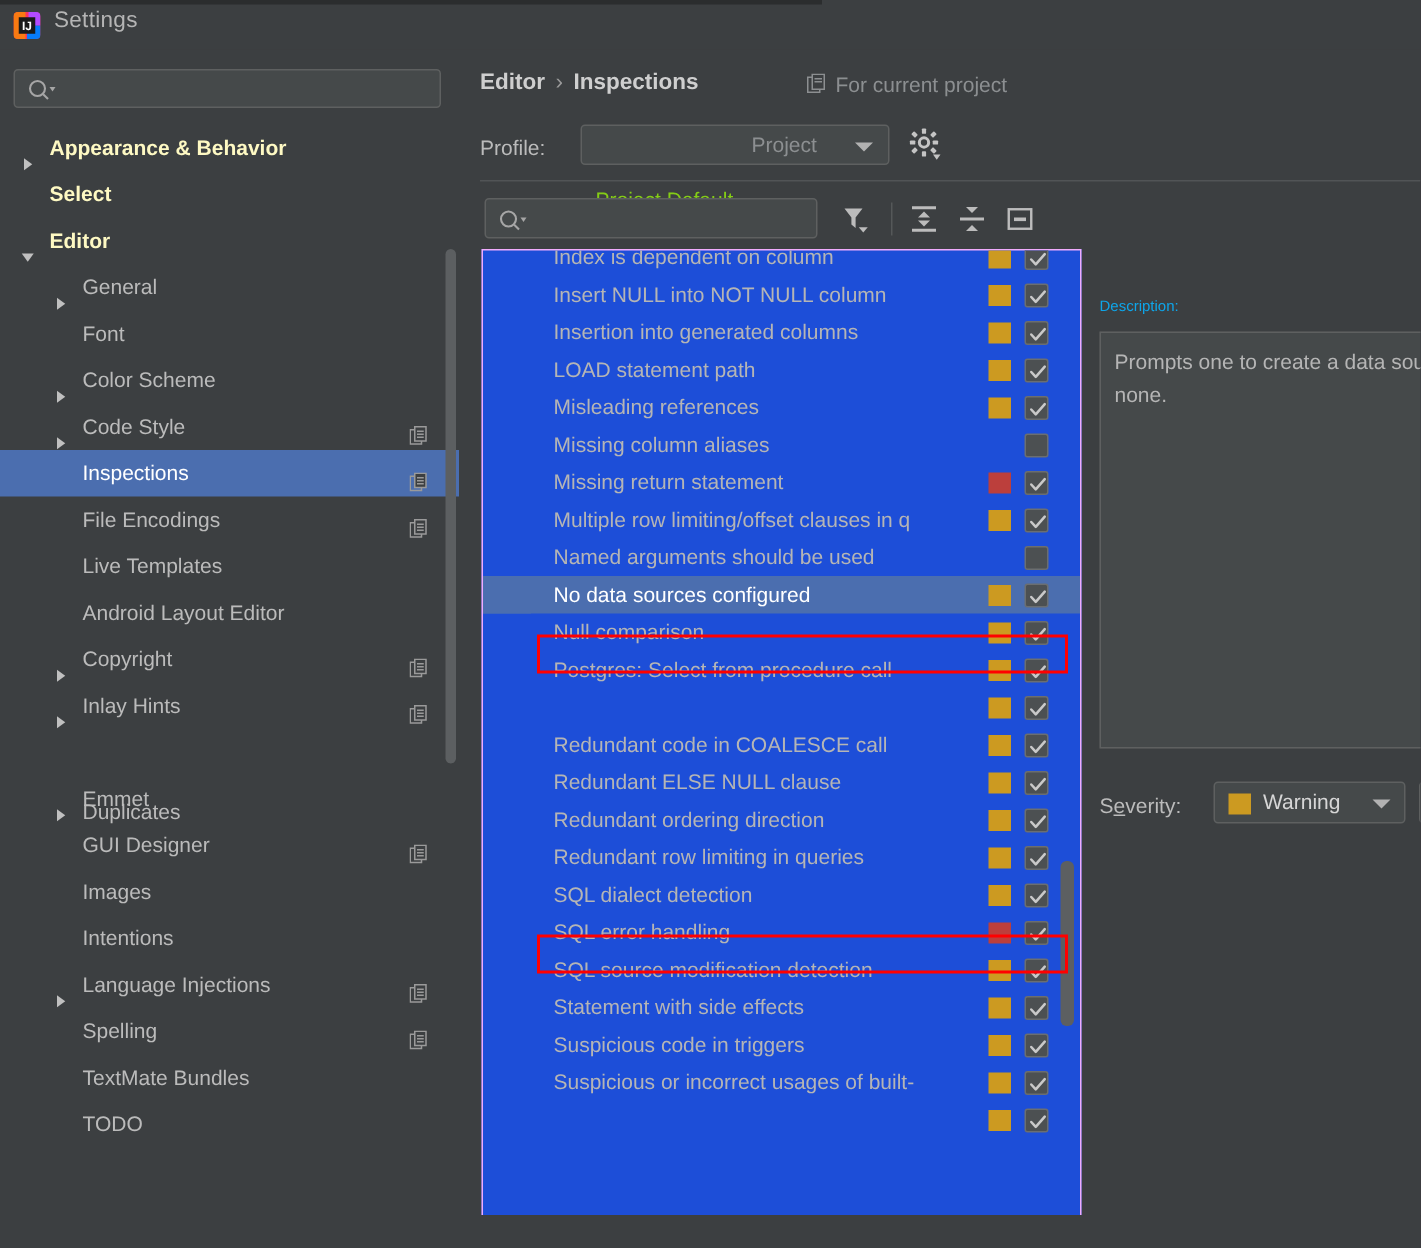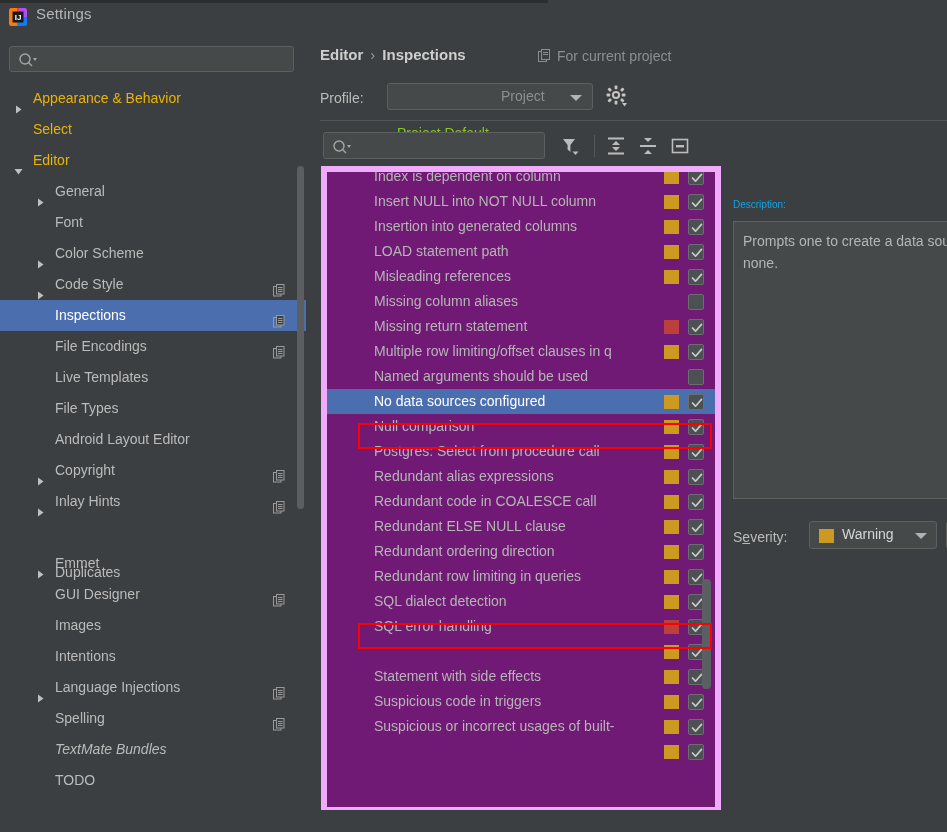--- a/index.html
+++ b/index.html
@@ -44,21 +44,21 @@
     background: transparent; border: none; outline: none;
     color: #bbbbbb; font-size: 13px; font-family: "Liberation Sans", sans-serif;
   }
   #tree { position: absolute; left: 0; top: 50px; width: 306px; height: 727px; overflow: hidden; }
   .tnode {
     position: relative; height: 31px; line-height: 31px;
     font-size: 14px; color: #bbbbbb; white-space: nowrap;
     padding-left: 0;
   }
   .tnode.sel { background: #4b6eaf; color: #ffffff; }
-  .tnode.bold { font-weight: normal; color: #eab308; }
+  .tnode.bold { font-weight: bold; color: #fef9c3; }
   .tnode .arrow {
     position: absolute; top: 11px; width: 9px; height: 9px;
   }
   .tnode .tlabel { position: absolute; top: 0; }
   .tnode .copyicon { position: absolute; right: 20px; top: 8px; width: 13px; height: 13px; }
   #sidebar-scrollbar {
     position: absolute; right: 1px; top: 83px; width: 7px; height: 343px;
     background: #5c5f61; border-radius: 4px;
   }
   #sidebar-track {
@@ -106,21 +106,21 @@
   .tb-btn { position: absolute; top: 101px; width: 24px; height: 24px; }
   #tb-filter  { left: 252px; }
   #tb-divider { position: absolute; left: 288px; top: 102px; width: 1px; height: 22px; background: #555859; }
   #tb-expand  { left: 298px; }
   #tb-collapse{ left: 330px; }
   #tb-rect    { left: 362px; }
 
   
   #list-panel {
     position: absolute; left: 15px; top: 133px; width: 400px; height: 647px;
-    background: #701a75; border: 6px solid #f0abfc; overflow: hidden;
+    background: #1d4ed8; border: 1px solid #f0abfc; overflow: hidden;
   }
   #list-inner { position: absolute; left: 0; top: -8px; width: 400px; }
   .irow {
     position: relative; height: 25px; line-height: 25px; width: 400px;
   }
   .irow.sel { background: #4b6eaf; }
   .irow.sel .iname { color: #ffffff; }
   .irow .iname {
     position: absolute; left: 47px; top: 0; font-size: 14px; color: #b5b5b5;
     white-space: nowrap;
@@ -273,23 +273,20 @@
               <rect x="3.5" y="0.5" width="7.5" height="9.5" fill="#3c3f41" stroke="#9a9a9a" stroke-width="1"></rect>
               <line x1="5" y1="3.5" x2="9.5" y2="3.5" stroke="#9a9a9a" stroke-width="1"></line>
               <line x1="5" y1="5.5" x2="9.5" y2="5.5" stroke="#9a9a9a" stroke-width="1"></line>
               <line x1="5" y1="7.5" x2="9.5" y2="7.5" stroke="#9a9a9a" stroke-width="1"></line>
             </svg></span>
         </div>
         <div class="tnode">
           <span class="tlabel" style="left: 55px;">Live Templates</span>
         </div>
         <div class="tnode">
-          <span class="tlabel" style="left: 55px;">File Types</span>
-        </div>
-        <div class="tnode">
           <span class="tlabel" style="left: 55px;">Android Layout Editor</span>
         </div>
         <div class="tnode">
           <span class="arrow" style="left: 36px;"><svg width="9" height="9" viewBox="0 0 9 9">
               <path d="M2 0.5 L2 8.5 L7.5 4.5 Z" fill="#c0c0c0"></path>
             </svg></span>
           <span class="tlabel" style="left: 55px;">Copyright</span>
           <span class="copyicon"><svg width="13" height="13" viewBox="0 0 13 13">
               <rect x="0.5" y="2.5" width="7.5" height="9.5" fill="none" stroke="#9a9a9a" stroke-width="1"></rect>
               <rect x="3.5" y="0.5" width="7.5" height="9.5" fill="#3c3f41" stroke="#9a9a9a" stroke-width="1"></rect>
@@ -353,21 +350,21 @@
           <span class="tlabel" style="left: 55px;">Spelling</span>
           <span class="copyicon"><svg width="13" height="13" viewBox="0 0 13 13">
               <rect x="0.5" y="2.5" width="7.5" height="9.5" fill="none" stroke="#9a9a9a" stroke-width="1"></rect>
               <rect x="3.5" y="0.5" width="7.5" height="9.5" fill="#3c3f41" stroke="#9a9a9a" stroke-width="1"></rect>
               <line x1="5" y1="3.5" x2="9.5" y2="3.5" stroke="#9a9a9a" stroke-width="1"></line>
               <line x1="5" y1="5.5" x2="9.5" y2="5.5" stroke="#9a9a9a" stroke-width="1"></line>
               <line x1="5" y1="7.5" x2="9.5" y2="7.5" stroke="#9a9a9a" stroke-width="1"></line>
             </svg></span>
         </div>
         <div class="tnode">
-          <span class="tlabel" style="left: 55px; font-style: italic;">TextMate Bundles</span>
+          <span class="tlabel" style="left: 55px;">TextMate Bundles</span>
         </div>
         <div class="tnode">
           <span class="tlabel" style="left: 55px;">TODO</span>
         </div>
       </div>
     <div id="sidebar-track">
       <div id="sidebar-scrollbar"></div>
     </div>
   </div>
 
@@ -550,21 +547,20 @@
           <div class="irow">
             <span class="iname">Postgres: Select from procedure call</span>
             <span class="swatch" style="background: rgb(204, 154, 33);"></span>
             <span class="cbx">
               <svg width="14" height="14" viewBox="0 0 14 14">
                 <path d="M2.5 7 L5.5 10.2 L11.5 3.4" fill="none" stroke="#c9c9c9" stroke-width="1.7" stroke-linecap="round" stroke-linejoin="round"></path>
               </svg>
             </span>
           </div>
           <div class="irow">
-            <span class="iname">Redundant alias expressions</span>
             <span class="swatch" style="background: rgb(204, 154, 33);"></span>
             <span class="cbx">
               <svg width="14" height="14" viewBox="0 0 14 14">
                 <path d="M2.5 7 L5.5 10.2 L11.5 3.4" fill="none" stroke="#c9c9c9" stroke-width="1.7" stroke-linecap="round" stroke-linejoin="round"></path>
               </svg>
             </span>
           </div>
           <div class="irow">
             <span class="iname">Redundant code in COALESCE call</span>
             <span class="swatch" style="background: rgb(204, 154, 33);"></span>
@@ -613,20 +609,21 @@
           <div class="irow">
             <span class="iname">SQL error handling</span>
             <span class="swatch" style="background: rgb(188, 63, 60);"></span>
             <span class="cbx">
               <svg width="14" height="14" viewBox="0 0 14 14">
                 <path d="M2.5 7 L5.5 10.2 L11.5 3.4" fill="none" stroke="#c9c9c9" stroke-width="1.7" stroke-linecap="round" stroke-linejoin="round"></path>
               </svg>
             </span>
           </div>
           <div class="irow">
+            <span class="iname">SQL source modification detection</span>
             <span class="swatch" style="background: rgb(204, 154, 33);"></span>
             <span class="cbx">
               <svg width="14" height="14" viewBox="0 0 14 14">
                 <path d="M2.5 7 L5.5 10.2 L11.5 3.4" fill="none" stroke="#c9c9c9" stroke-width="1.7" stroke-linecap="round" stroke-linejoin="round"></path>
               </svg>
             </span>
           </div>
           <div class="irow">
             <span class="iname">Statement with side effects</span>
             <span class="swatch" style="background: rgb(204, 154, 33);"></span>

